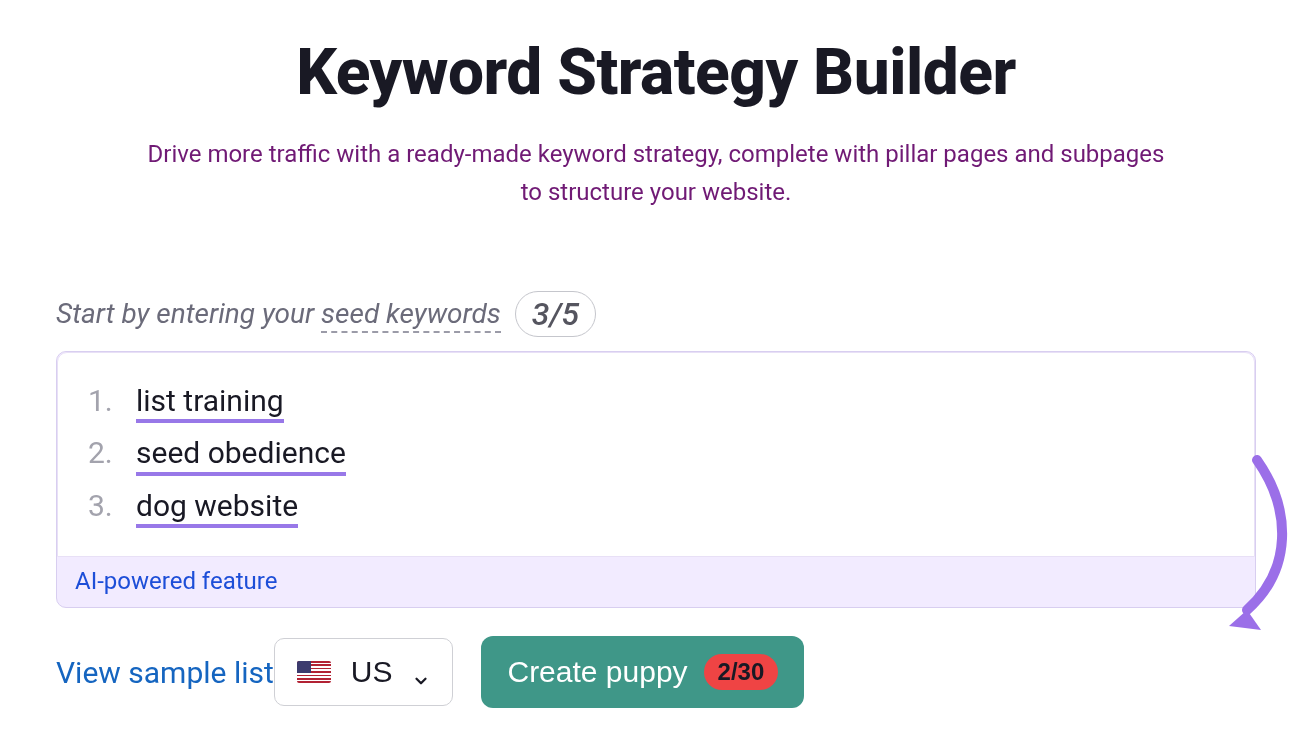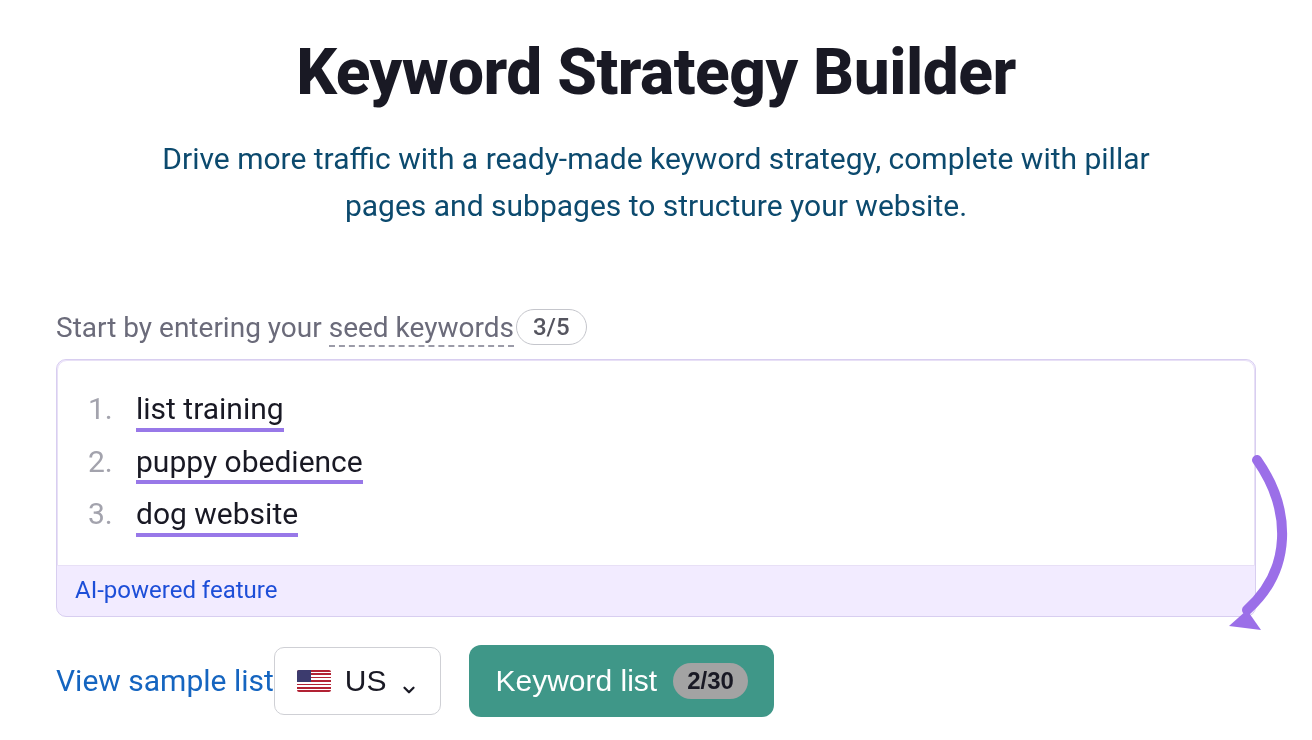--- a/index.html
+++ b/index.html
@@ -19,47 +19,48 @@
   .title {
     font-size: 64px;
     font-weight: 800;
     text-align: center;
     color: #191924;
     letter-spacing: -0.5px;
     margin-bottom: 28px;
     line-height: 1.1;
   }
   .subtitle {
-    font-size: 30px;
+    font-size: 24px;
     font-weight: 400;
     text-align: center;
-    color: #0c4a6e;
+    color: #701a75;
     line-height: 1.55;
     max-width: 1040px;
     margin: 0 auto 80px auto;
   }
   .prompt-row {
     display: flex;
     align-items: center;
-    gap: 2px;
+    gap: 14px;
     margin-bottom: 14px;
+    font-style: italic;
   }
   .prompt-text {
     font-size: 28px;
     color: #6b6b7a;
   }
   .seed-term {
     border-bottom: 2px dashed #9b9ba8;
     padding-bottom: 1px;
   }
   .count-pill {
     border: 1.5px solid #c5c6cc;
     border-radius: 999px;
     padding: 3px 16px;
-    font-size: 24px;
+    font-size: 32px;
     font-weight: 500;
     color: #55555f;
   }
   .input-wrap {
     border: 1px solid #d8cef0;
     border-radius: 10px;
     background: #f2ebff;
     overflow: hidden;
     margin-bottom: 28px;
   }
@@ -107,21 +108,21 @@
     cursor: pointer;
   }
   .right-actions {
     display: flex;
     align-items: center;
     gap: 28px;
   }
   .country-btn {
     display: flex;
     align-items: center;
-    gap: 14px;
+    gap: 20px;
     border: 1.5px solid #cfd0d5;
     border-radius: 10px;
     background: #fff;
     padding: 16px 22px;
     font-size: 30px;
     font-weight: 500;
     color: #191924;
     cursor: pointer;
   }
   .flag {
@@ -166,21 +167,21 @@
     background: #3f9788;
     color: #fff;
     border: none;
     border-radius: 12px;
     padding: 18px 26px;
     font-size: 30px;
     font-weight: 500;
     cursor: pointer;
   }
   .create-count {
-    background: #a3a3a3;
+    background: #ef4444;
     color: #191924;
     border-radius: 999px;
     padding: 4px 14px;
     font-size: 24px;
     font-weight: 700;
   }
   .arrow-annot {
     position: absolute;
     top: 450px;
     right: 15px;
@@ -205,21 +206,21 @@
 
   <div class="input-wrap">
     <div class="input-inner">
       <ol class="kw-list">
         <li class="kw-item">
           <span class="kw-num">1.</span>
           <span class="kw-text">list training</span>
         </li>
         <li class="kw-item">
           <span class="kw-num">2.</span>
-          <span class="kw-text">puppy obedience</span>
+          <span class="kw-text">seed obedience</span>
         </li>
         <li class="kw-item">
           <span class="kw-num">3.</span>
           <span class="kw-text">dog website</span>
         </li>
       </ol>
     </div>
     <div class="ai-feature">AI-powered feature</div>
   </div>
 
@@ -229,21 +230,21 @@
       <button class="country-btn">
         <span class="flag"></span>
         <span>US</span>
         <span class="chevron">
           <svg viewBox="0 0 24 24" fill="none" stroke="#191924" stroke-width="3" stroke-linecap="round" stroke-linejoin="round">
               <polyline points="6 9 12 15 18 9"></polyline>
             </svg>
         </span>
       </button>
       <button class="create-btn">
-        <span>Keyword list</span>
+        <span>Create puppy</span>
         <span class="create-count">2/30</span>
       </button>
     </div>
   </div>
 </div>
 
 <svg class="arrow-annot" viewBox="0 0 80 190">
   <path d="M 40 10 C 75 60, 75 120, 30 160" fill="none" stroke="#9b6fe8" stroke-width="10" stroke-linecap="round"></path>
   <path d="M 30 160 L 12 176 L 44 180 Z" fill="#9b6fe8"></path>
 </svg>

